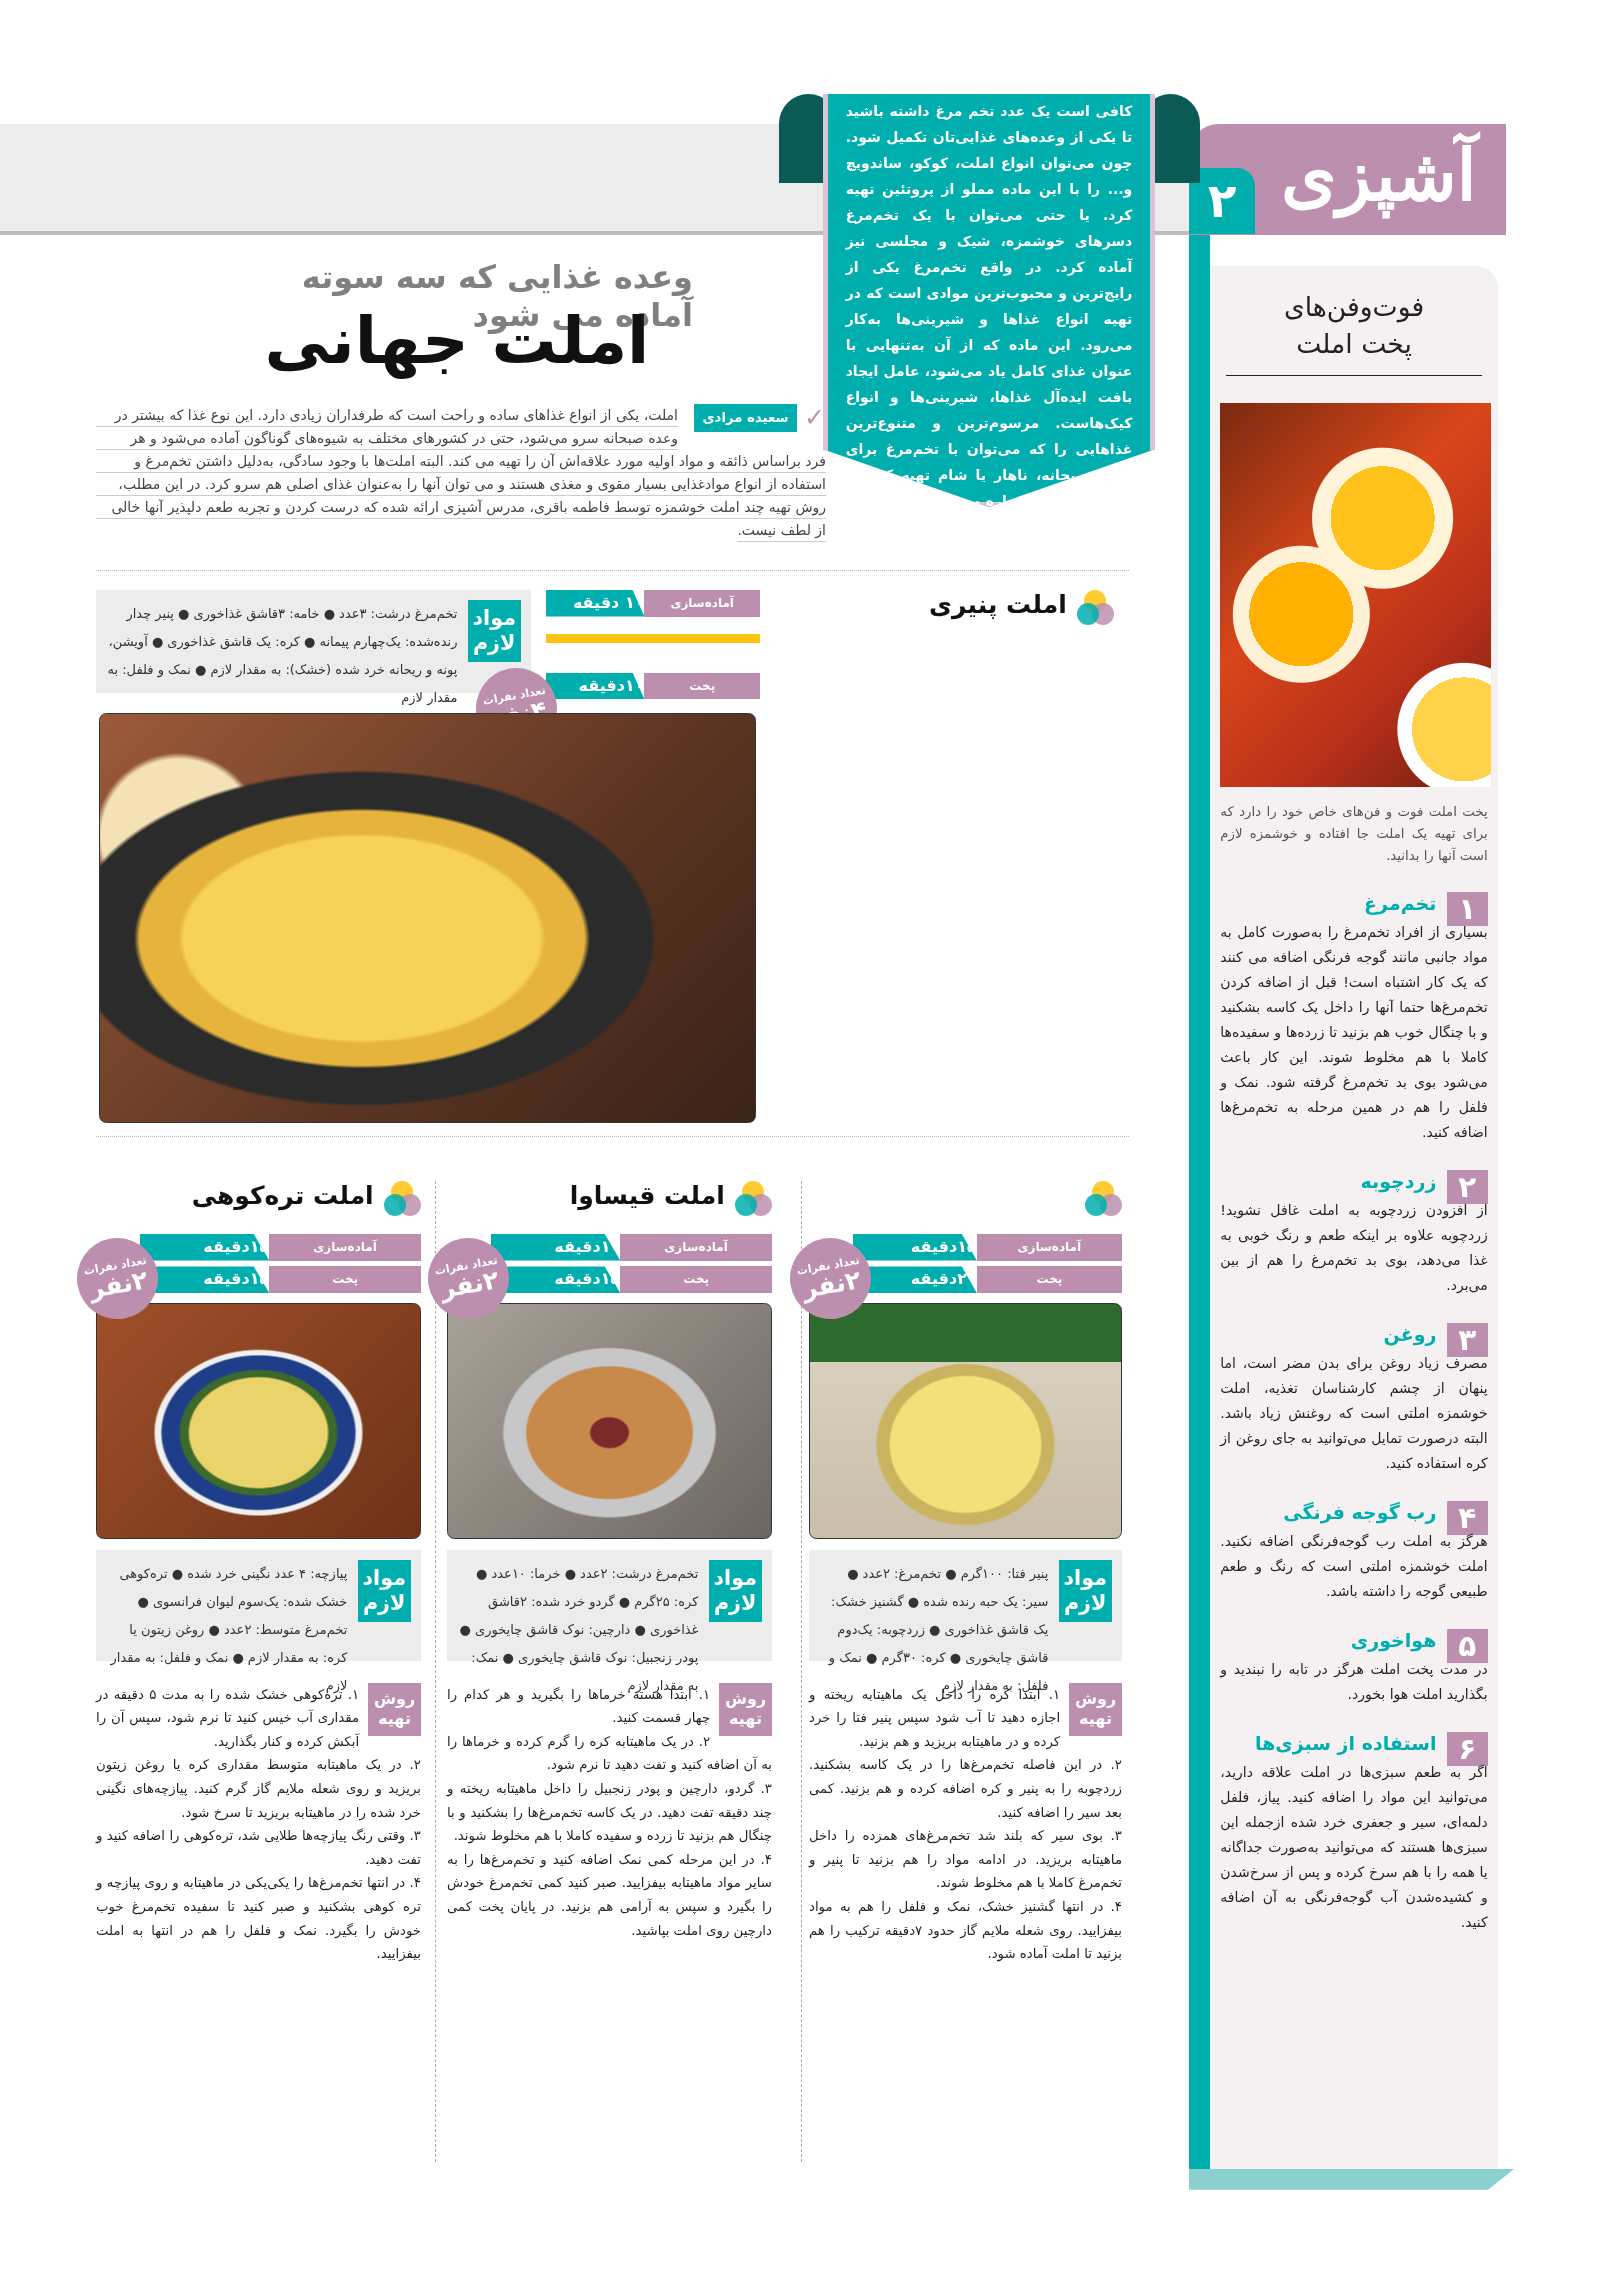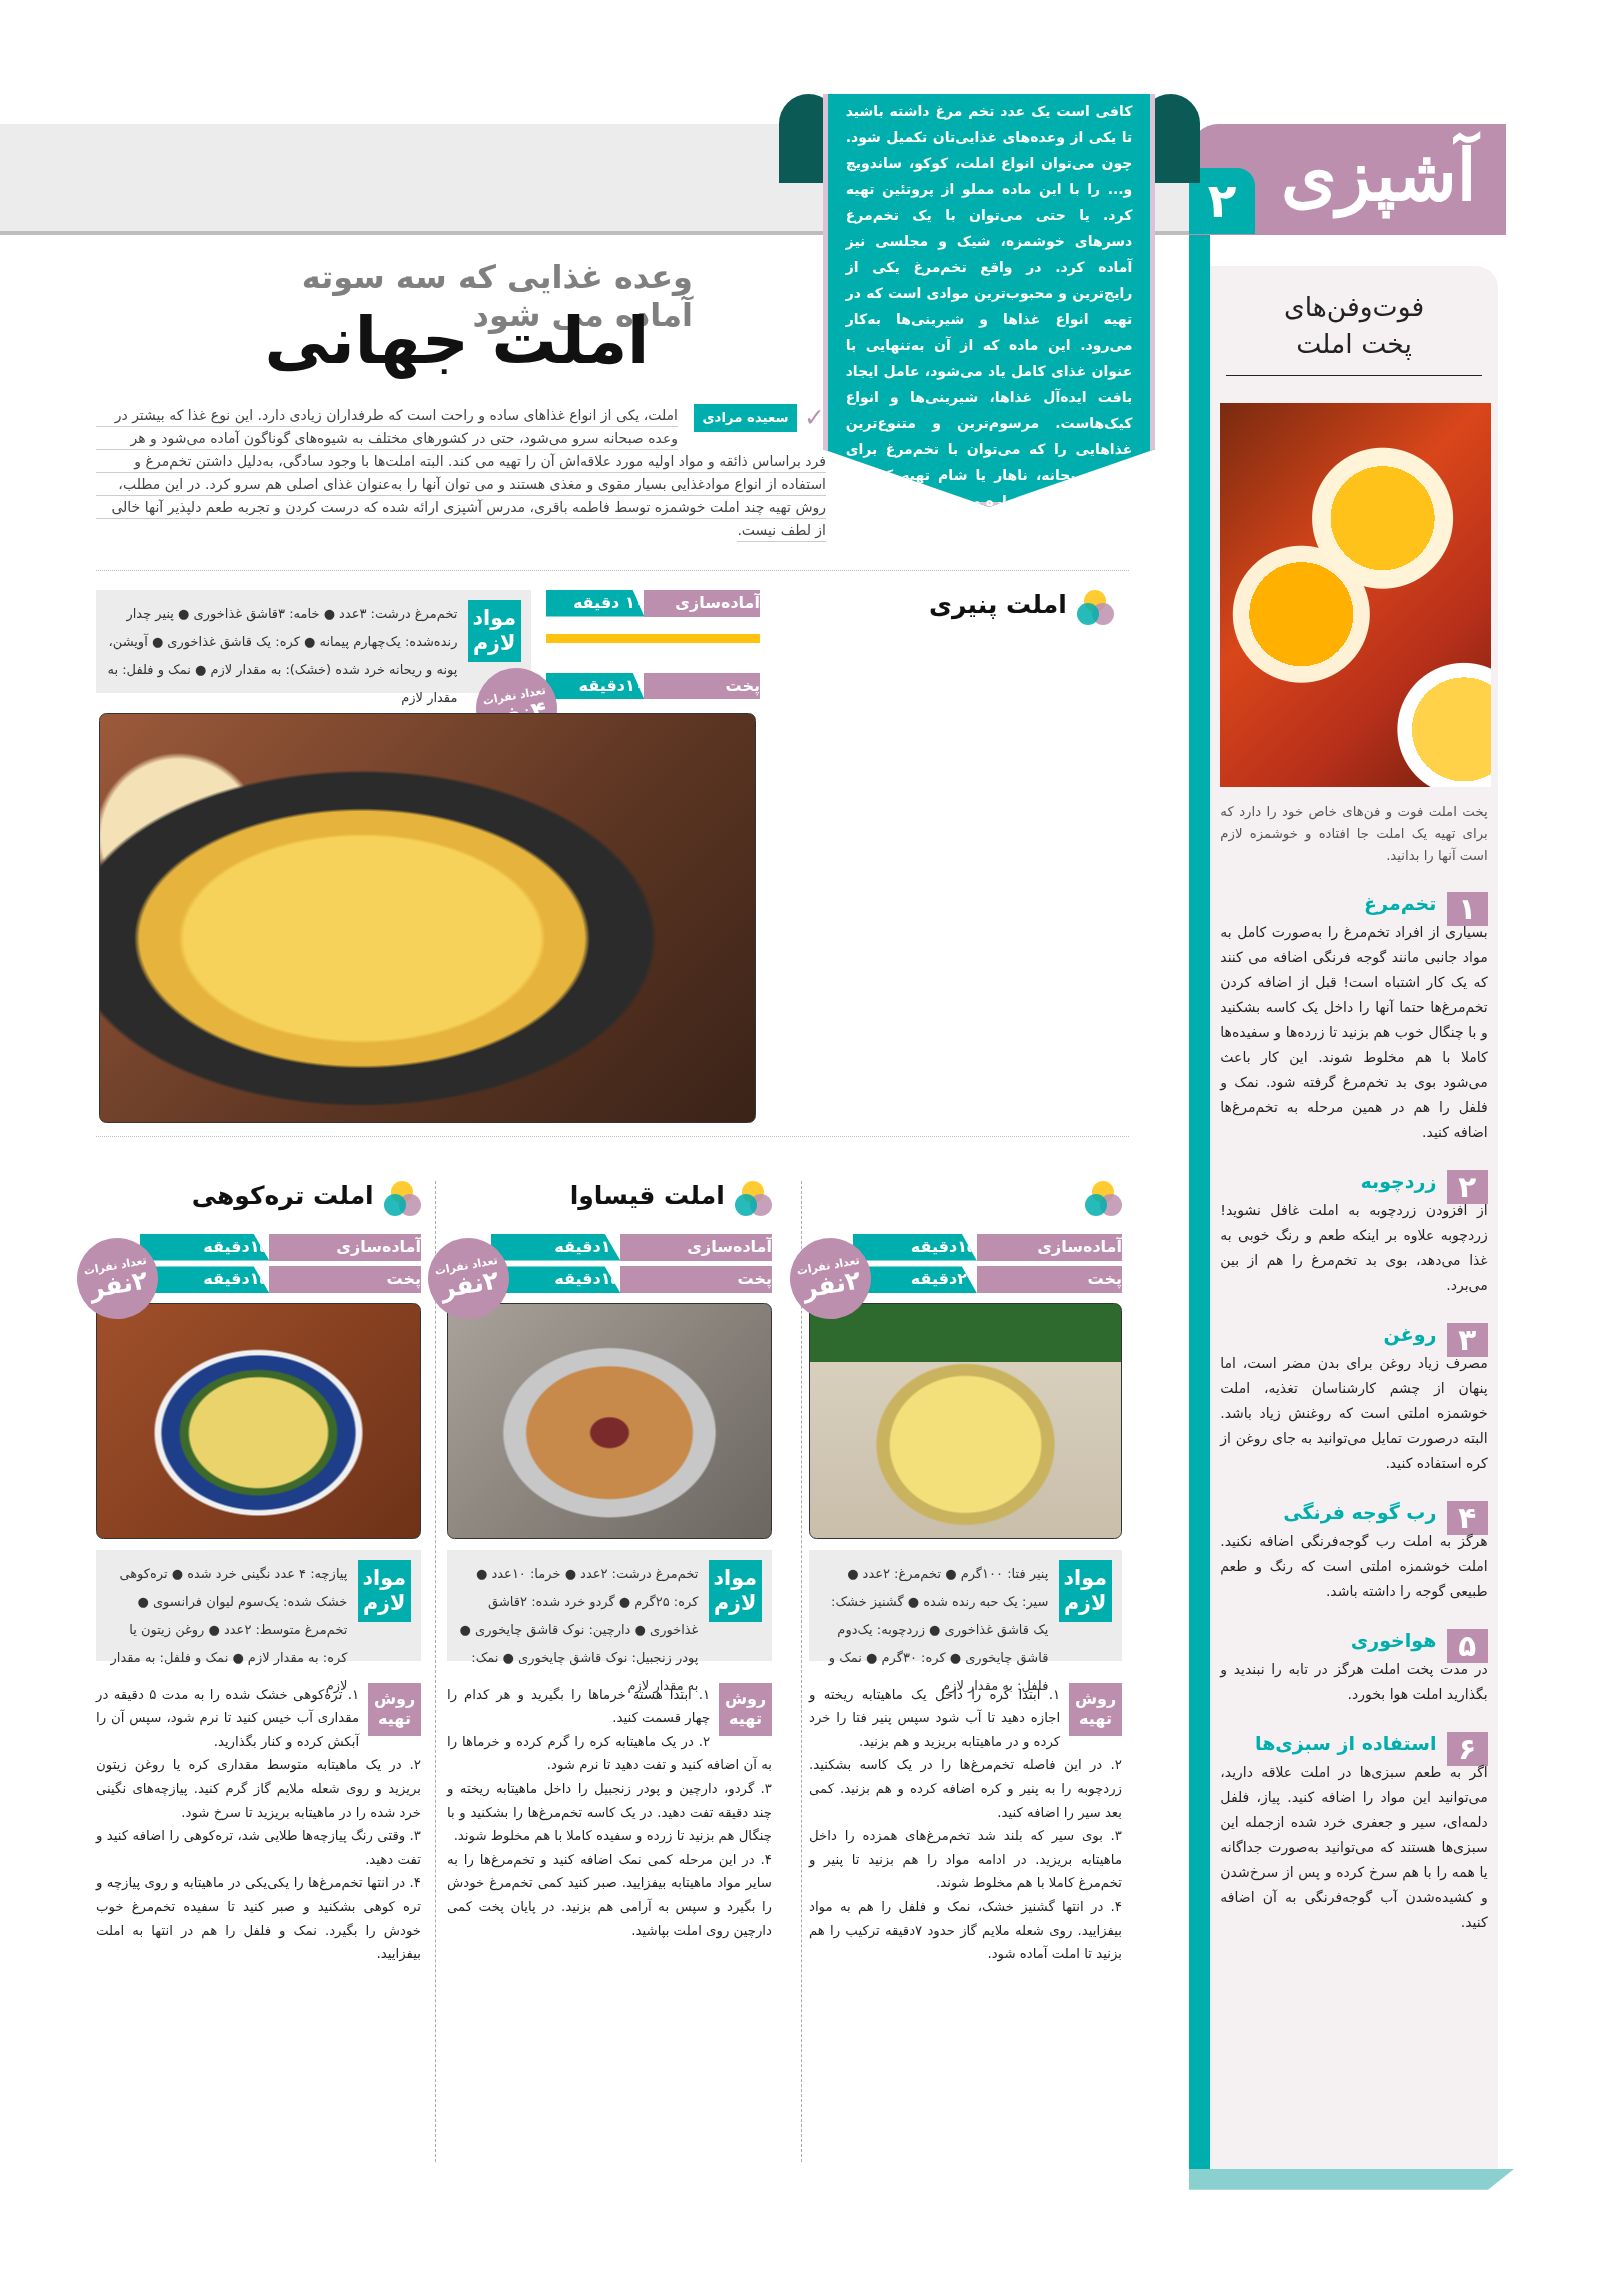--- a/index.html
+++ b/index.html
@@ -38,21 +38,21 @@
   .tip-title{color:#00aeae;font-weight:bold;font-size:19px}
   .tip-body{font-size:14px;line-height:25px;color:#231f20;text-align:justify;margin-top:-5.9px}
   
   .recipe-title{font-size:25px;font-weight:bold;color:#111;display:flex;align-items:flex-start;gap:10.3px}
   .venn{width:37px;height:37px;position:relative;flex:none}
   .venn span{position:absolute;width:22px;height:22px;border-radius:50%;opacity:.85}
   .venn .c1{top:0;left:7.4px;background:#ffc20e}
   .venn .c2{top:13.3px;right:0;background:#bd8fae}
   .venn .c3{top:13.3px;left:0;background:#00aeae}
   .time-row{display:flex;height:26.6px;margin-bottom:5.9px}
-  .time-label{background:#bd8fae;color:#fff;font-weight:bold;font-size:16px;text-align:right;line-height:26.6px;flex:1}
+  .time-label{background:#bd8fae;color:#fff;font-weight:bold;font-size:12px;text-align:center;line-height:26.6px;flex:1}
   .time-val{background:#00aeae;color:#fff;font-weight:bold;font-size:16px;text-align:right;line-height:26.6px;width:46%;clip-path:polygon(0 0,88% 0,100% 100%,0 100%)}
   .servings{width:81px;height:81px;border-radius:50%;background:#bd8fae;color:#fff;text-align:center;font-weight:bold;transform:rotate(-10deg);display:flex;flex-direction:column;justify-content:center}
   .servings .s-lab{font-size:11px}
   .servings .s-val{font-size:25px;line-height:26.6px}
   .ing-box{background:#ececec;display:flex;gap:10.3px;padding:10.3px}
   .ing-tag{background:#00aeae;color:#fff;font-weight:bold;font-size:20.7px;line-height:25px;width:53px;text-align:center;padding:5.9px 0;flex:none;height:fit-content}
   .ing-text{font-size:13px;font-weight:normal;line-height:28px;color:#333}
   .method{position:relative}
   .method-tag{float:right;width:53px;background:#bd8fae;color:#fff;font-weight:bold;font-size:16px;line-height:20.7px;text-align:center;padding:5.9px 0;margin-left:8.9px}
   .method-text{font-size:13.3px;line-height:23.6px;color:#231f20;text-align:justify}

